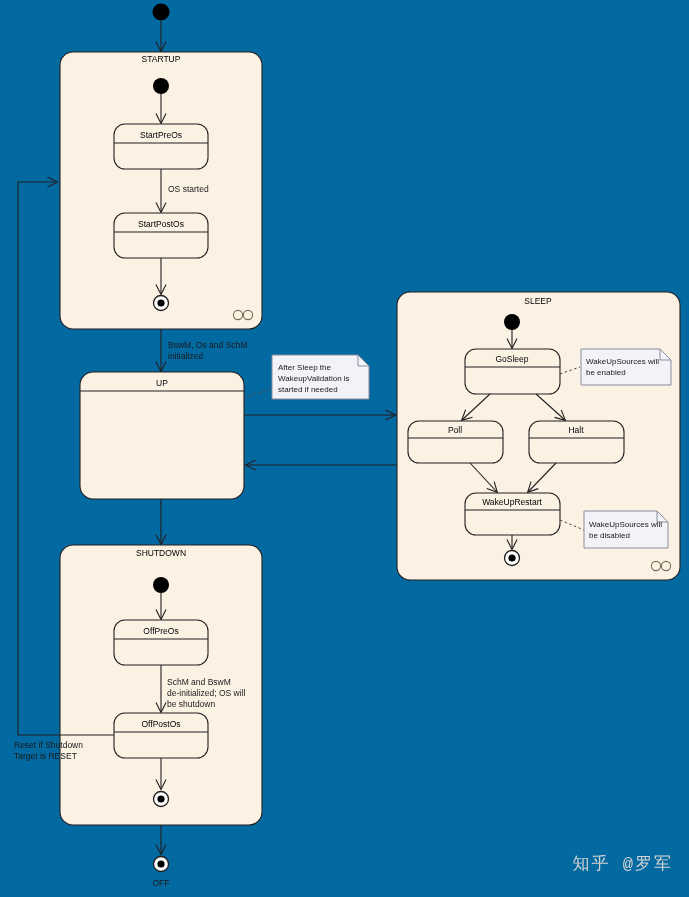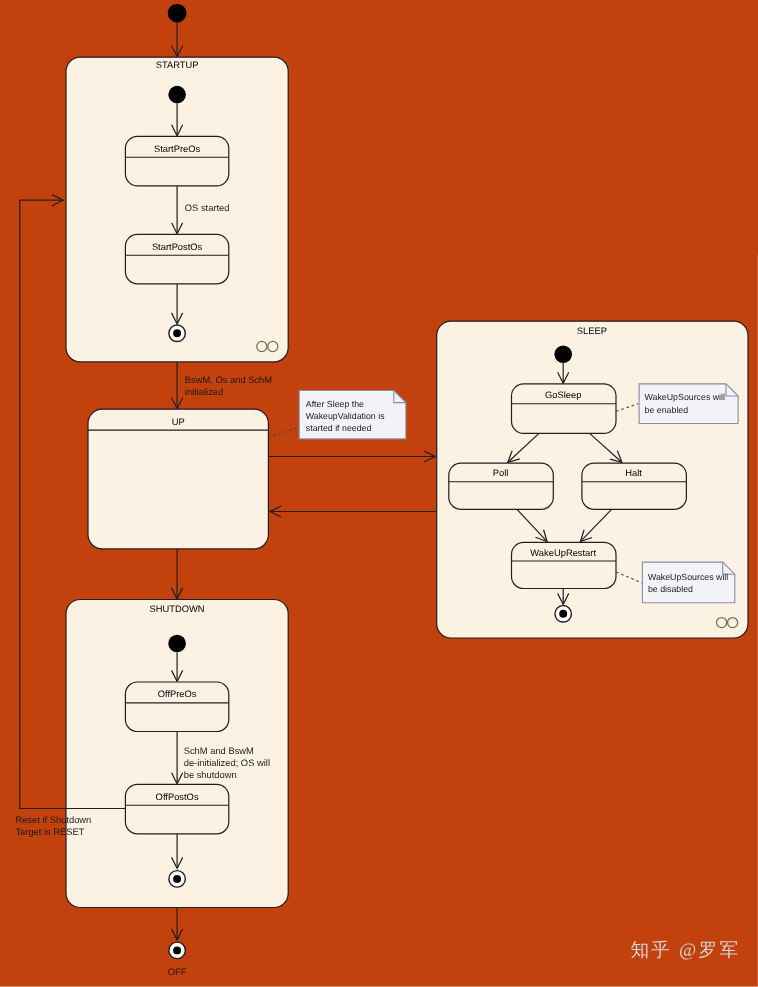--- a/index.html
+++ b/index.html
@@ -7,21 +7,21 @@
     padding: 0;
     background: #ffffff;
   }
   body {
     font-family: "Liberation Sans", sans-serif;
   }
   #canvas {
     position: relative;
     width: 689px;
     height: 897px;
-    background: #c2410c;
+    background: #0369a1;
     overflow: hidden;
   }
   #diagram-svg {
     position: absolute;
     left: 0;
     top: 0;
     width: 689px;
     height: 897px;
   }
   .lbl {
@@ -36,21 +36,21 @@
   }
   .lbl-note {
     font-family: "Liberation Sans", sans-serif;
     font-size: 8px;
     fill: #1a1a1a;
   }
   .watermark {
     position: absolute;
     right: 16px;
     bottom: 22px;
-    font-family: Liberation Serif, serif;
+    font-family: Liberation Mono, monospace;
     font-size: 17px;
     color: #d4d4d4;
     letter-spacing: 2px;
     user-select: none;
   }
 </style>
 </head>
 <body>
 
 <div id="canvas">

